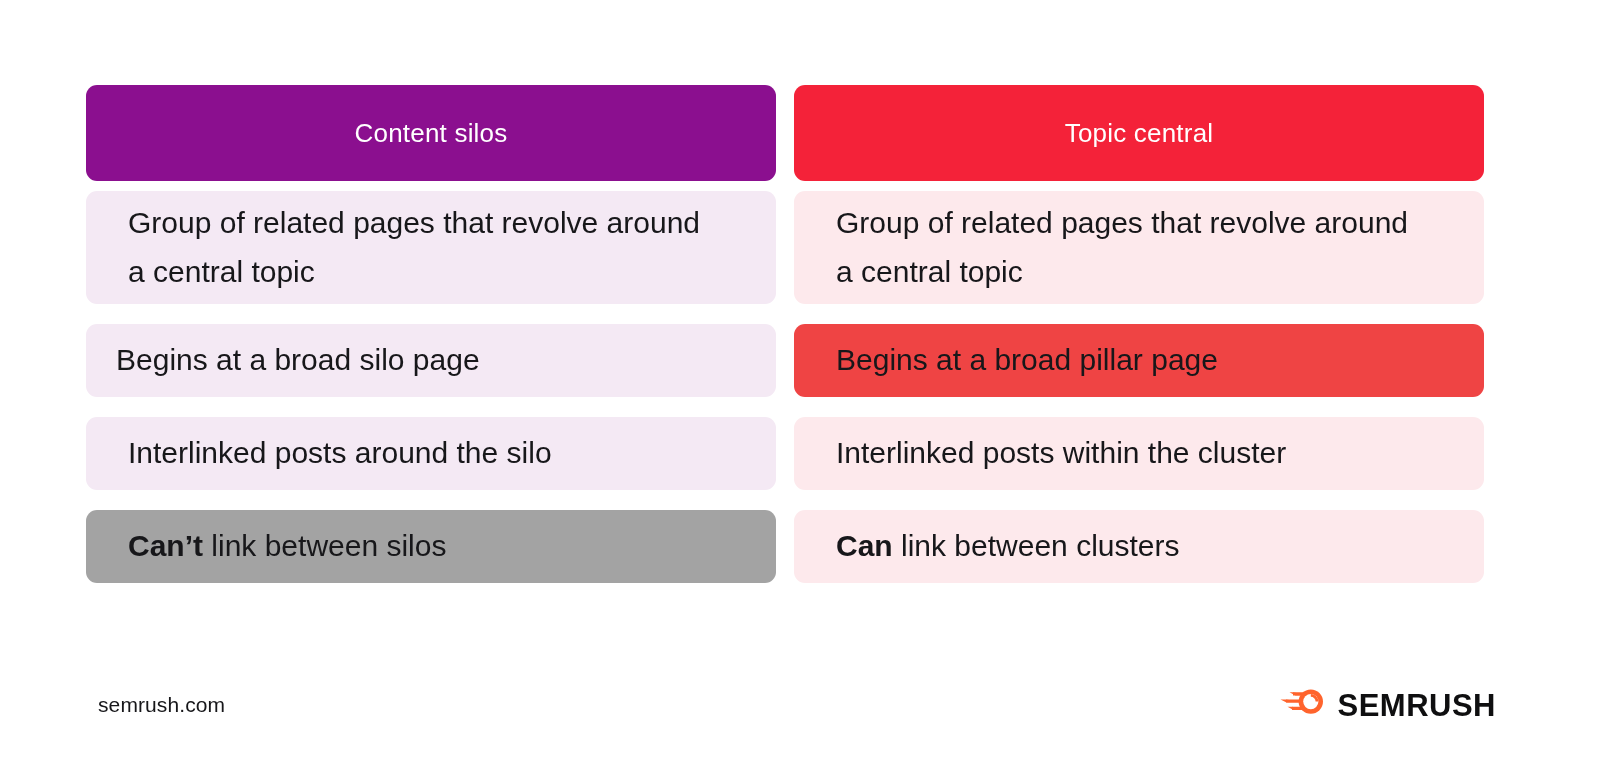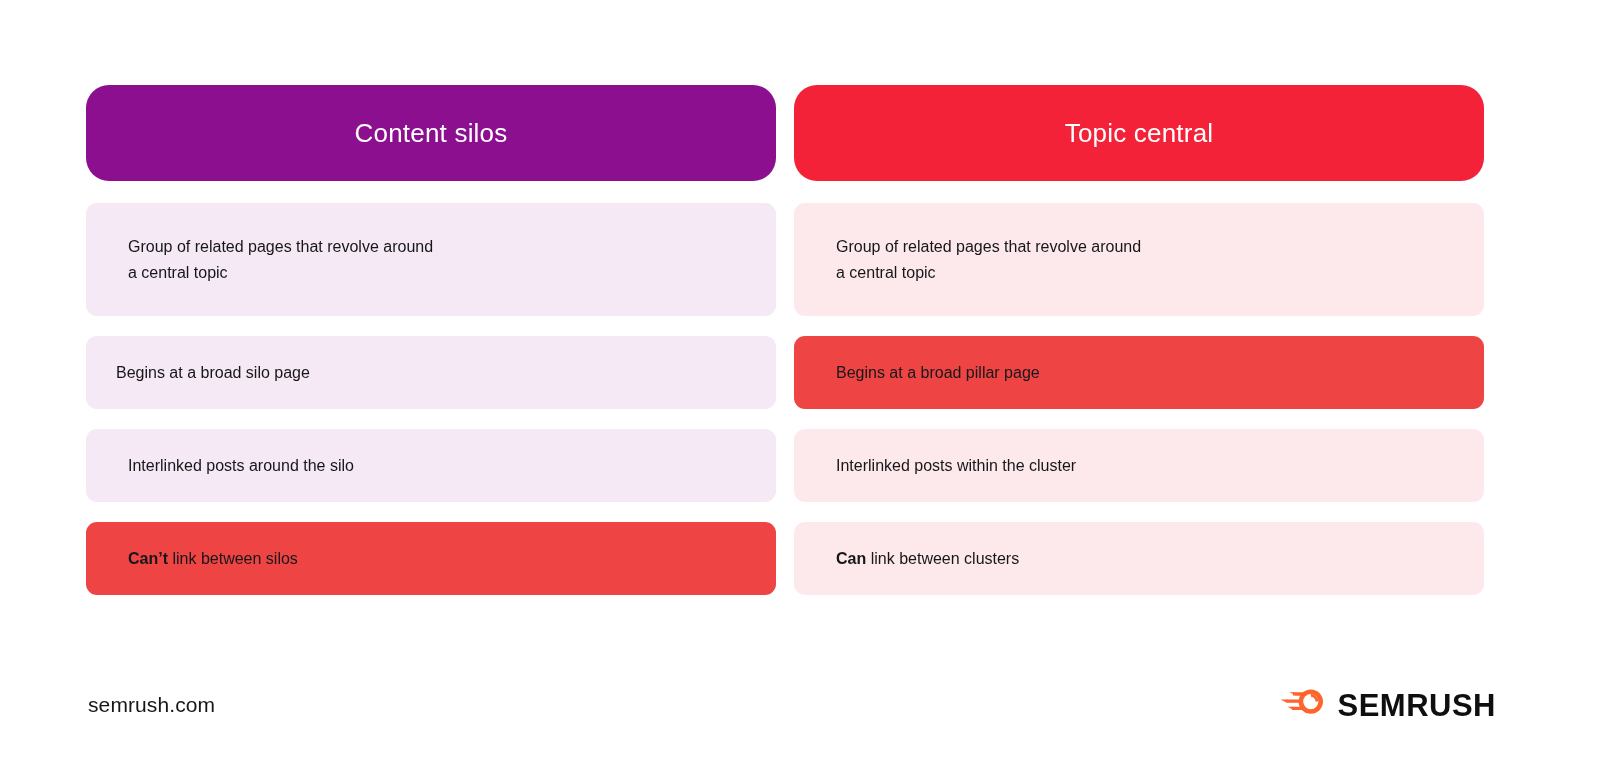--- a/index.html
+++ b/index.html
@@ -34,25 +34,25 @@
 
   .column {
     width: 690px;
     display: flex;
     flex-direction: column;
   }
   .column.left  { margin-right: 18px; }
 
   .col-header {
     height: 96px;
-    border-radius: 23px;
+    border-radius: 11px;
     display: flex;
     align-items: center;
     justify-content: center;
-    margin-bottom: 22px;
+    margin-bottom: 10px;
   }
   .col-header-text {
     color: #ffffff;
     font-size: 26px;
     font-weight: 400;
     letter-spacing: 0.2px;
     line-height: 1;
     text-align: center;
   }
 
@@ -63,34 +63,34 @@
     align-items: center;
     margin-bottom: 20px;
     box-sizing: border-box;
   }
   .cell:last-child { margin-bottom: 0; }
 
   .cell.tall  { height: 113px; }
   .cell.short { height: 73px; }
 
   .cell-text {
-    font-size: 16px;
+    font-size: 30px;
     line-height: 1.62;
     color: #17171a;
     font-weight: 400;
     white-space: pre-line;
   }
   .cell-text b, .cell-text .lead {
     font-weight: 700;
   }
 
   
   .footer-url {
     position: absolute;
-    left: 88px;
+    left: 98px;
     top: 693px;
     font-size: 21px;
     color: #17171a;
     font-weight: 400;
     letter-spacing: 0.1px;
   }
 
   .brand {
     position: absolute;
     right: 104px;
@@ -127,21 +127,21 @@
       </div>
 
       <div class="cell short" style="background:#f4e9f4;padding-left:30px;">
         <span class="cell-text">Begins at a broad silo page</span>
       </div>
 
       <div class="cell short" style="background:#f4e9f4;">
         <span class="cell-text">Interlinked posts around the silo</span>
       </div>
 
-      <div class="cell short" style="background:#ef4444;">
+      <div class="cell short" style="background:#a3a3a3;">
         <span class="cell-text"><b>Can’t</b><span> link between silos</span></span>
       </div>
 
     </div>
 
     <div class="column right">
 
       <div class="col-header" style="background:#f42239;">
         <span class="col-header-text">Topic central</span>
       </div>

